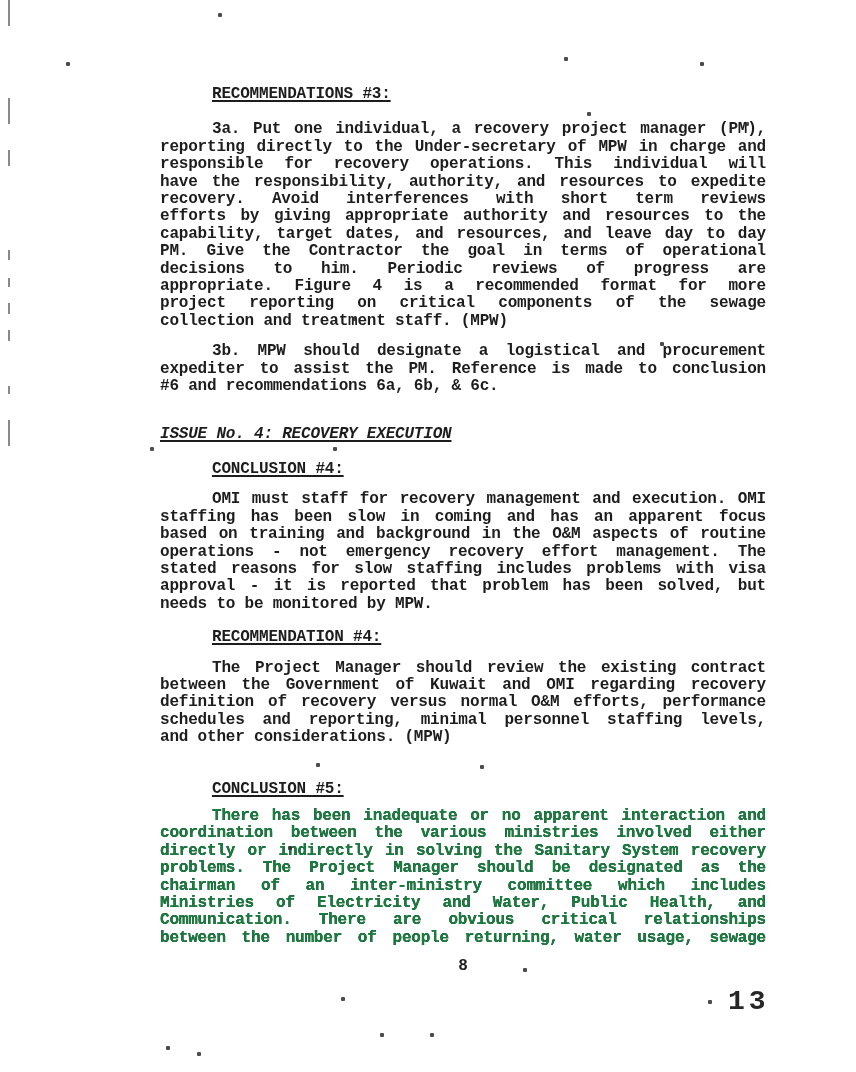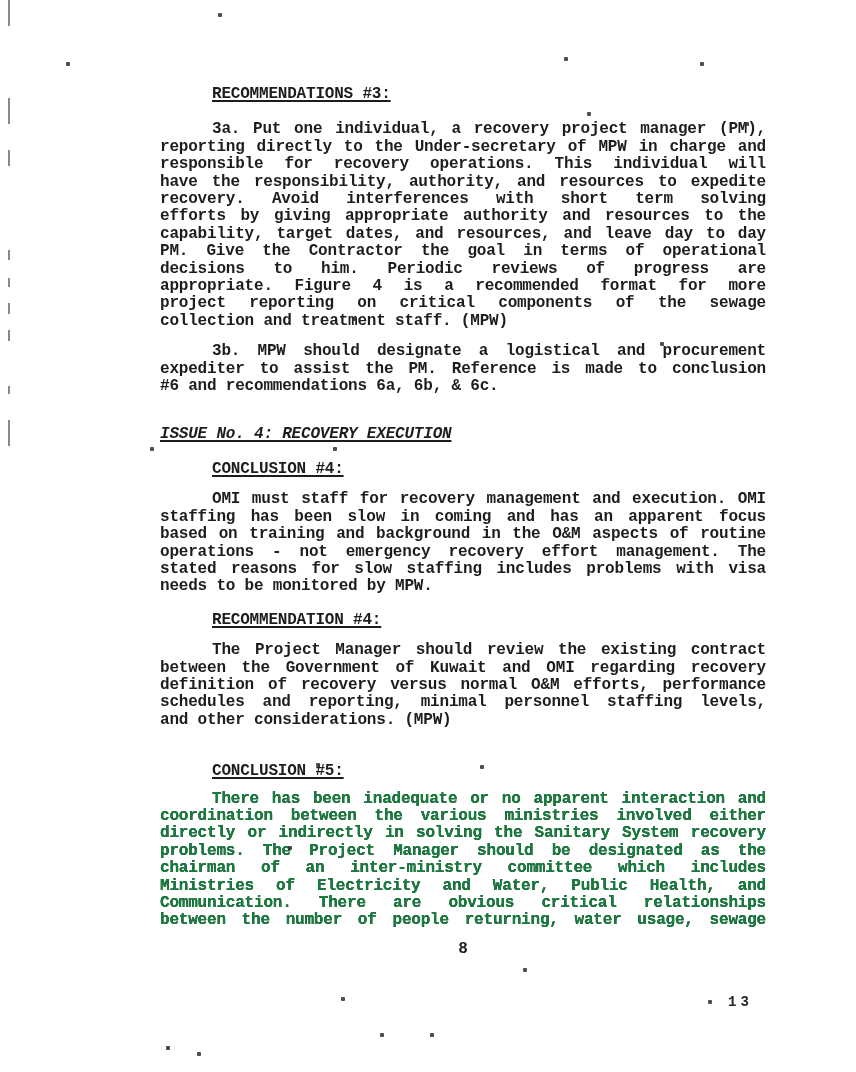--- a/index.html
+++ b/index.html
@@ -51,21 +51,21 @@
   #b9 { margin-top: 10px; }
   #pagenum {
     margin-top: 11px;
     text-align: center;
     letter-spacing: 0;
   }
   #stamp {
     position: absolute;
     left: 728px;
     top: 991px;
-    font-size: 14px;
+    font-size: 28px;
     line-height: 22px;
     letter-spacing: 4px;
     color: #262626;
     font-weight: 700;
   }
   .speck {
     position: absolute;
     width: 4px;
     height: 4px;
     background: #2e2e2e;
@@ -85,21 +85,21 @@
 <div id="page">
   <div id="content">
 
     <div class="heading ind" id="b0">RECOMMENDATIONS #3:</div>
 
     <div class="para" id="b1">
         <div class="line">3a. Put one individual, a recovery project manager (PM),</div>
         <div class="line">reporting directly to the Under-secretary of MPW in charge and</div>
         <div class="line">responsible for recovery operations. This individual will</div>
         <div class="line">have the responsibility, authority, and resources to expedite</div>
-        <div class="line">recovery. Avoid interferences with short term solving</div>
+        <div class="line">recovery. Avoid interferences with short term reviews</div>
         <div class="line">efforts by giving appropriate authority and resources to the</div>
         <div class="line">capability, target dates, and resources, and leave day to day</div>
         <div class="line">PM. Give the Contractor the goal in terms of operational</div>
         <div class="line">decisions to him. Periodic reviews of progress are</div>
         <div class="line">appropriate. Figure 4 is a recommended format for more</div>
         <div class="line">project reporting on critical components of the sewage</div>
         <div class="line last">collection and treatment staff. (MPW)</div>
       </div>
 
     <div class="para" id="b2">
@@ -111,20 +111,21 @@
     <div class="heading" id="b3">ISSUE No. 4:  RECOVERY EXECUTION</div>
 
     <div class="heading ind" id="b4">CONCLUSION #4:</div>
 
     <div class="para" id="b5">
         <div class="line">OMI must staff for recovery management and execution. OMI</div>
         <div class="line">staffing has been slow in coming and has an apparent focus</div>
         <div class="line">based on training and background in the O&amp;M aspects of routine</div>
         <div class="line">operations - not emergency recovery effort management. The</div>
         <div class="line">stated reasons for slow staffing includes problems with visa</div>
+        <div class="line">approval - it is reported that problem has been solved, but</div>
         <div class="line last">needs to be monitored by MPW.</div>
       </div>
 
     <div class="heading ind" id="b6">RECOMMENDATION #4:</div>
 
     <div class="para" id="b7">
         <div class="line">The Project Manager should review the existing contract</div>
         <div class="line">between the Government of Kuwait and OMI regarding recovery</div>
         <div class="line">definition of recovery versus normal O&amp;M efforts, performance</div>
         <div class="line">schedules and reporting, minimal personnel staffing levels,</div>

